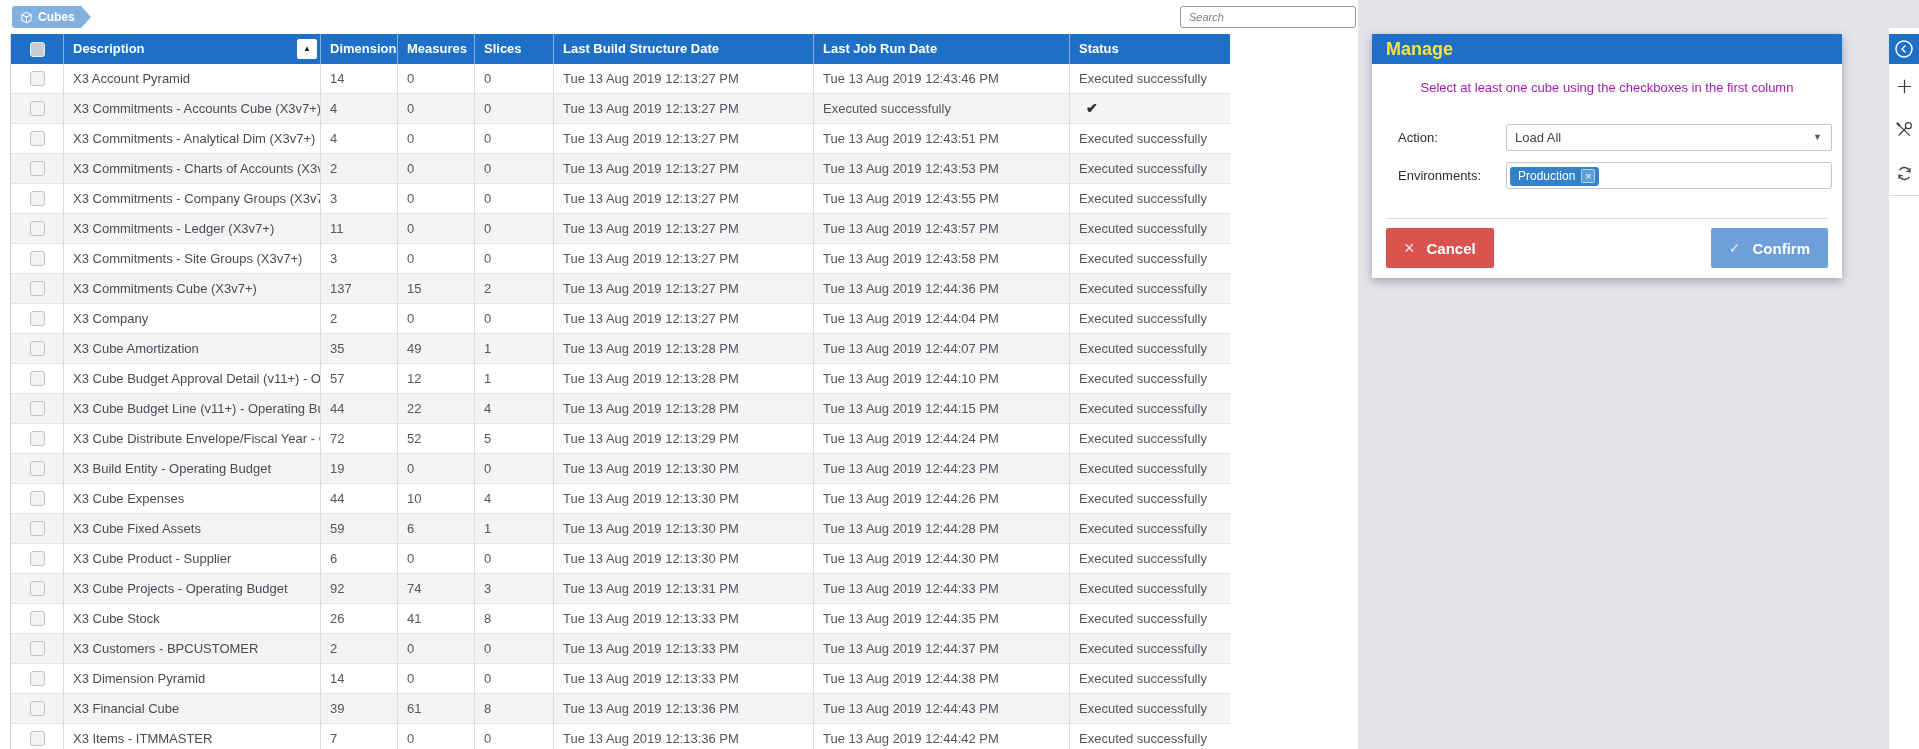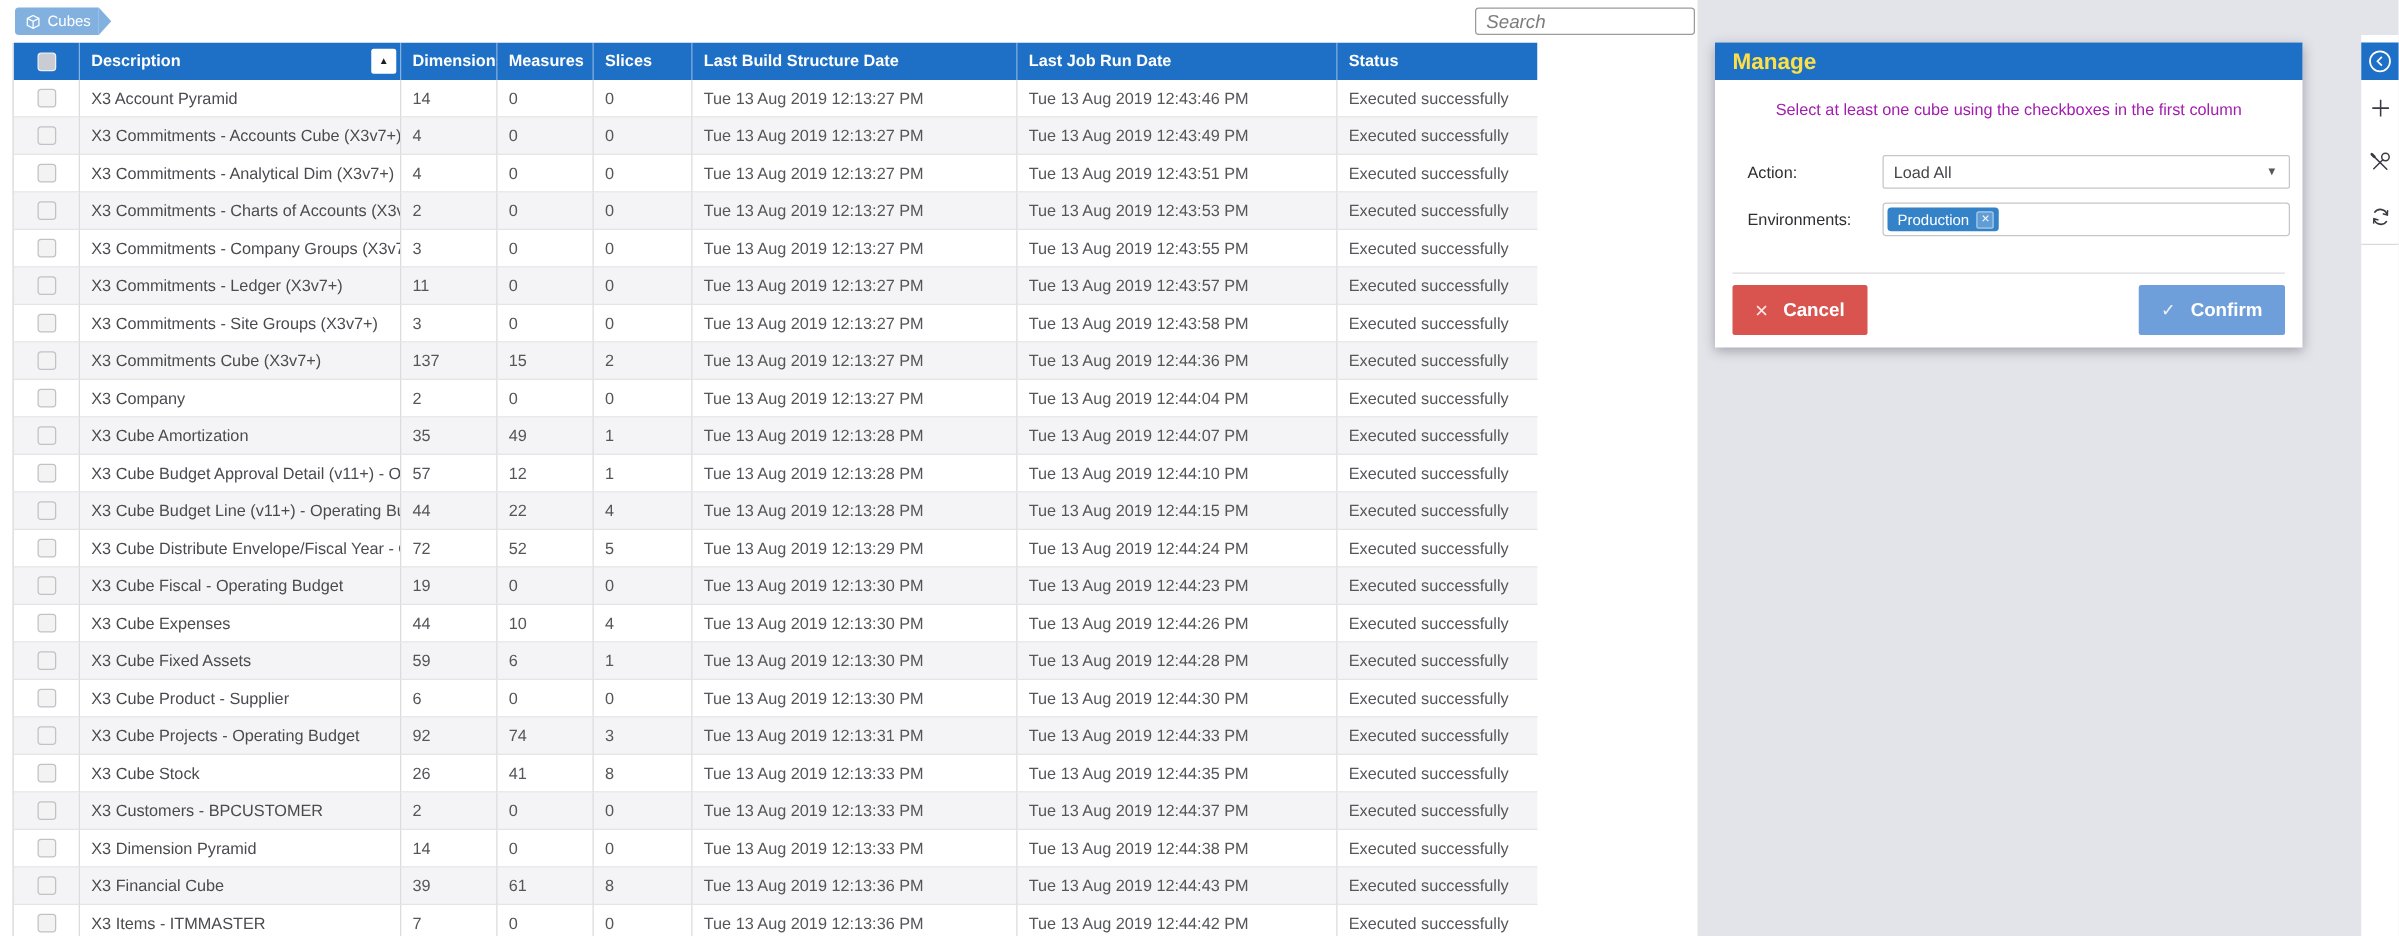--- a/index.html
+++ b/index.html
@@ -13,28 +13,28 @@
     --section-bg:#e3e4e9;
     --check-dark:#2f2f33;
   }
   *{box-sizing:border-box;margin:0;padding:0;}
   html,body{width:1919px;height:749px;overflow:hidden;}
   body{font-family:"Liberation Sans", sans-serif;background:#ffffff;position:relative;color:#4a4b4f;}
 
   
   .topbar{position:absolute;left:0;top:0;width:1358px;height:34px;background:#fff;}
   .cubes-tab{position:absolute;left:12px;top:6px;height:22px;background:var(--tab-blue);
-    color:#fff;font-size:12px;font-weight:400;display:flex;align-items:center;
+    color:#fff;font-size:12px;font-weight:700;display:flex;align-items:center;
     padding:0 6px 0 8px;border-radius:3px 0 0 3px;cursor:default;}
   .cubes-tab .arrow{position:absolute;right:-10px;top:0;width:0;height:0;
     border-top:11px solid transparent;border-bottom:11px solid transparent;
     border-left:10px solid var(--tab-blue);}
   .cubes-tab svg{margin-right:5px;}
   .search-input{position:absolute;left:1180px;top:6px;width:176px;height:22px;
-    border:1px solid #9b9b9b;border-radius:3px;padding:0 8px;font-size:15px;color:#701a75;
+    border:1px solid #9b9b9b;border-radius:3px;padding:0 8px;font-size:11px;color:#701a75;
     font-family:"Liberation Sans", sans-serif;outline:none;}
   .search-input::placeholder{font-style:italic;color:#7d7d7d;}
 
   
   .table{position:absolute;left:10px;top:34px;width:1220px;height:715px;overflow:hidden;
     border-left:1px solid #d5d5d7;}
   .t-row{display:grid;grid-template-columns:53px 257px 77px 77px 79px 260px 256px 206px 83px;height:30px;}
   .t-head{background:var(--header-blue);}
   .h{color:#fff;font-size:13px;font-weight:700;line-height:30px;padding-left:9px;
     border-right:1px solid rgba(255,255,255,.45);white-space:nowrap;overflow:hidden;position:relative;}
@@ -142,21 +142,20 @@
       </div>
       <div class="t-row">
         <div class="c center">
           <span class="checkbox"></span>
         </div>
         <div class="c desc">X3 Commitments - Accounts Cube (X3v7+)</div>
         <div class="c ">4</div>
         <div class="c ">0</div>
         <div class="c ">0</div>
         <div class="c ">Tue 13 Aug 2019 12:13:27 PM</div>
-        <div class="c ">Tue 13 Aug 2019 12:43:49 PM</div>
         <div class="c ">Executed successfully</div>
         <div class="c checkcell"><span class="checkmark">✔</span></div>
       </div>
       <div class="t-row">
         <div class="c center">
           <span class="checkbox"></span>
         </div>
         <div class="c desc">X3 Commitments - Analytical Dim (X3v7+)</div>
         <div class="c ">4</div>
         <div class="c ">0</div>
@@ -293,21 +292,21 @@
         <div class="c ">5</div>
         <div class="c ">Tue 13 Aug 2019 12:13:29 PM</div>
         <div class="c ">Tue 13 Aug 2019 12:44:24 PM</div>
         <div class="c ">Executed successfully</div>
         <div class="c checkcell"><span class="checkmark">✔</span></div>
       </div>
       <div class="t-row">
         <div class="c center">
           <span class="checkbox"></span>
         </div>
-        <div class="c desc">X3 Cube Fiscal - Operating Budget</div>
+        <div class="c desc">X3 Build Entity - Operating Budget</div>
         <div class="c ">19</div>
         <div class="c ">0</div>
         <div class="c ">0</div>
         <div class="c ">Tue 13 Aug 2019 12:13:30 PM</div>
         <div class="c ">Tue 13 Aug 2019 12:44:23 PM</div>
         <div class="c ">Executed successfully</div>
         <div class="c checkcell"><span class="checkmark">✔</span></div>
       </div>
       <div class="t-row">
         <div class="c center">

